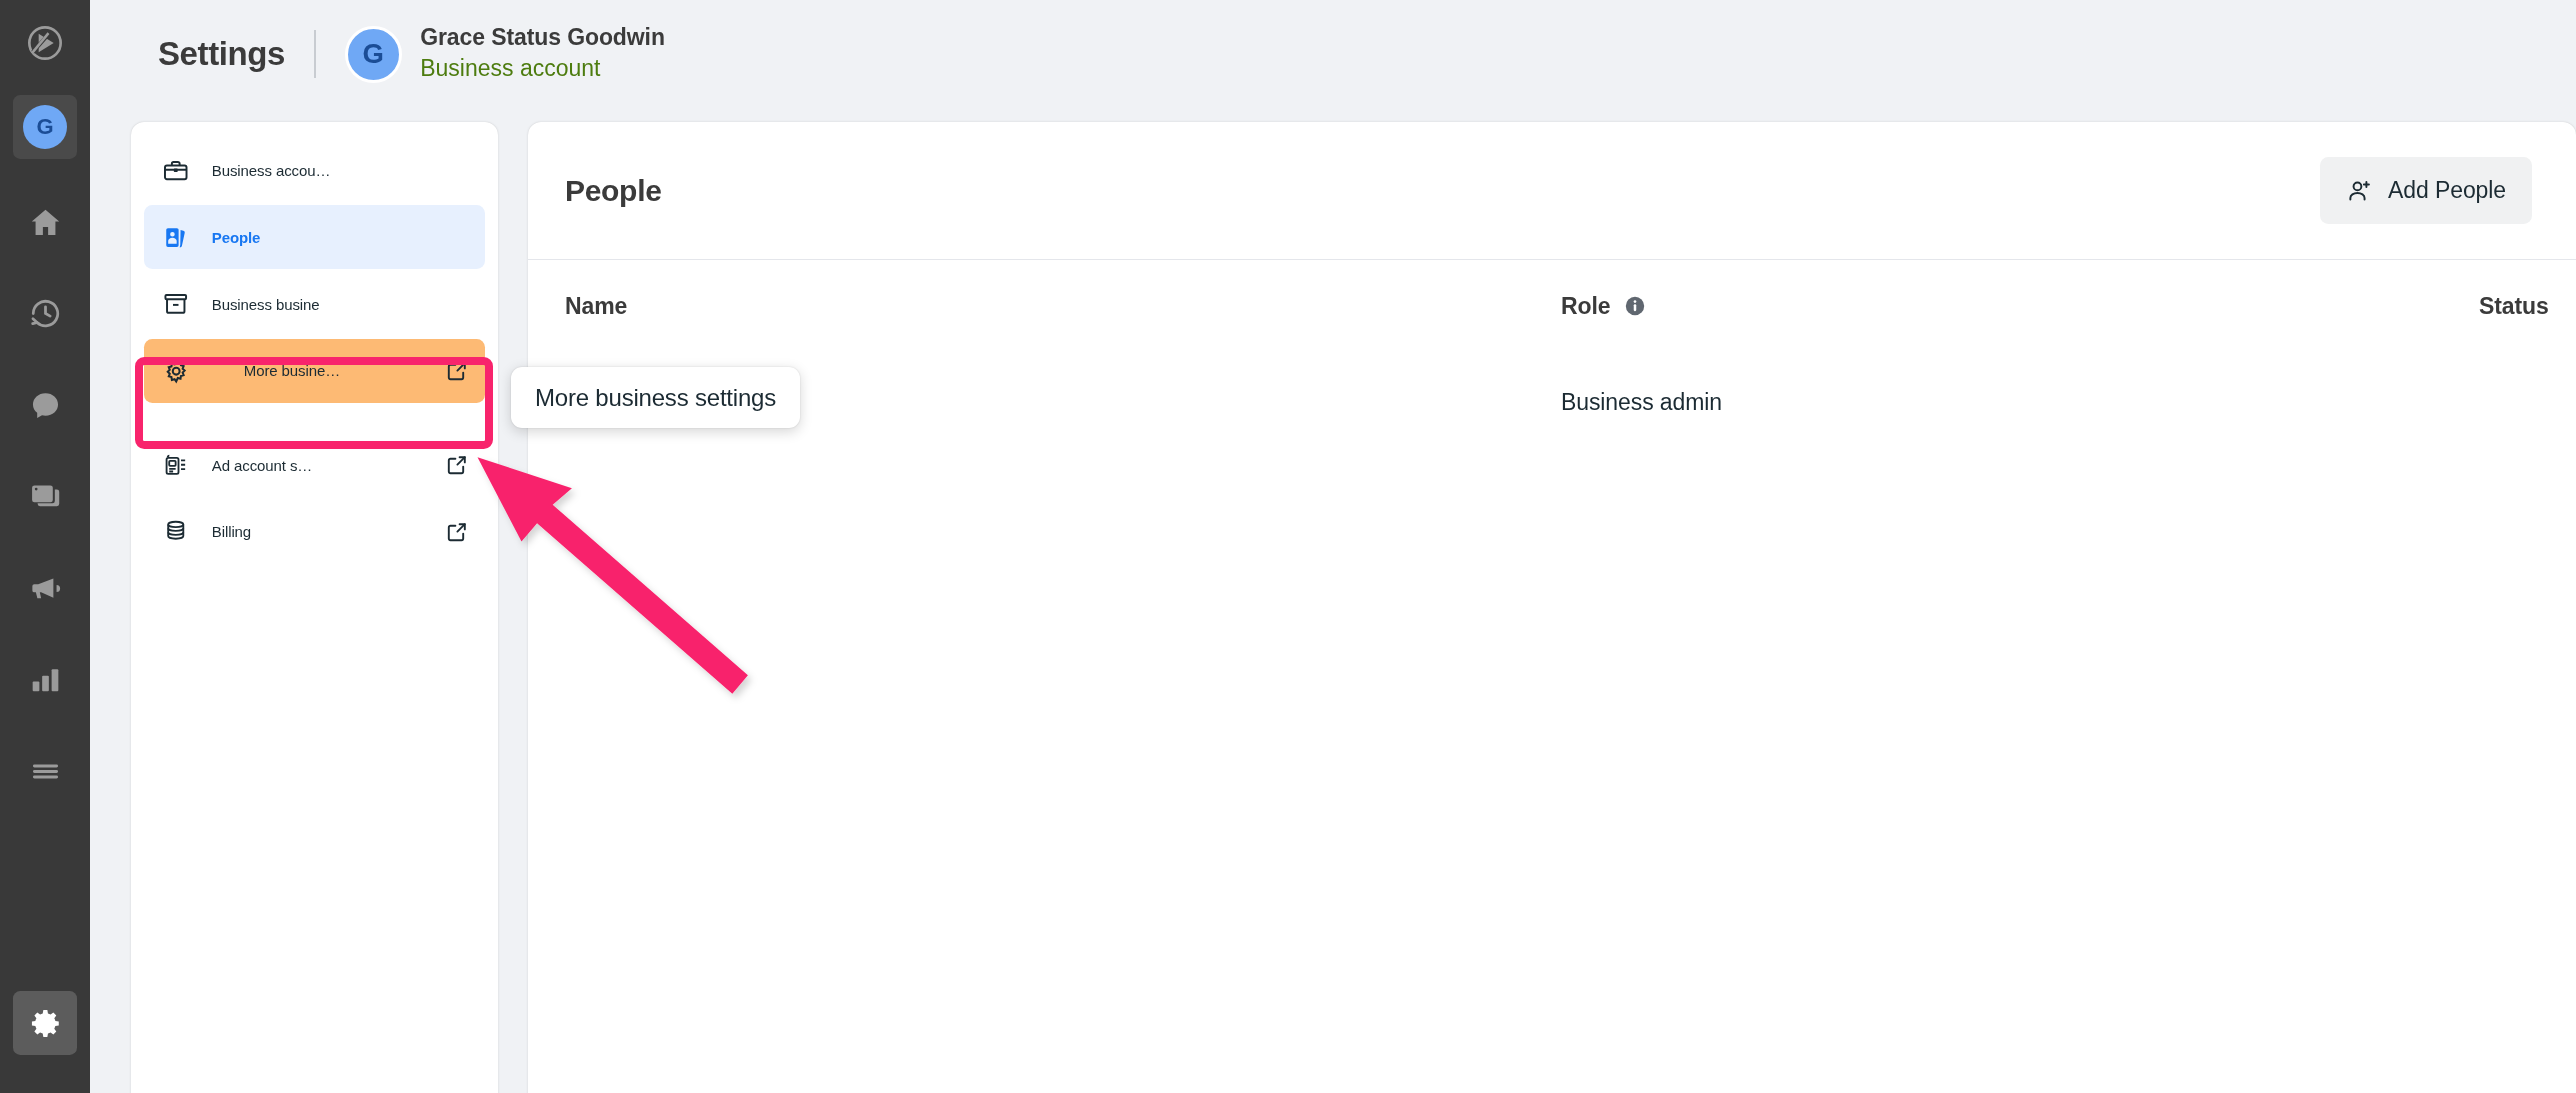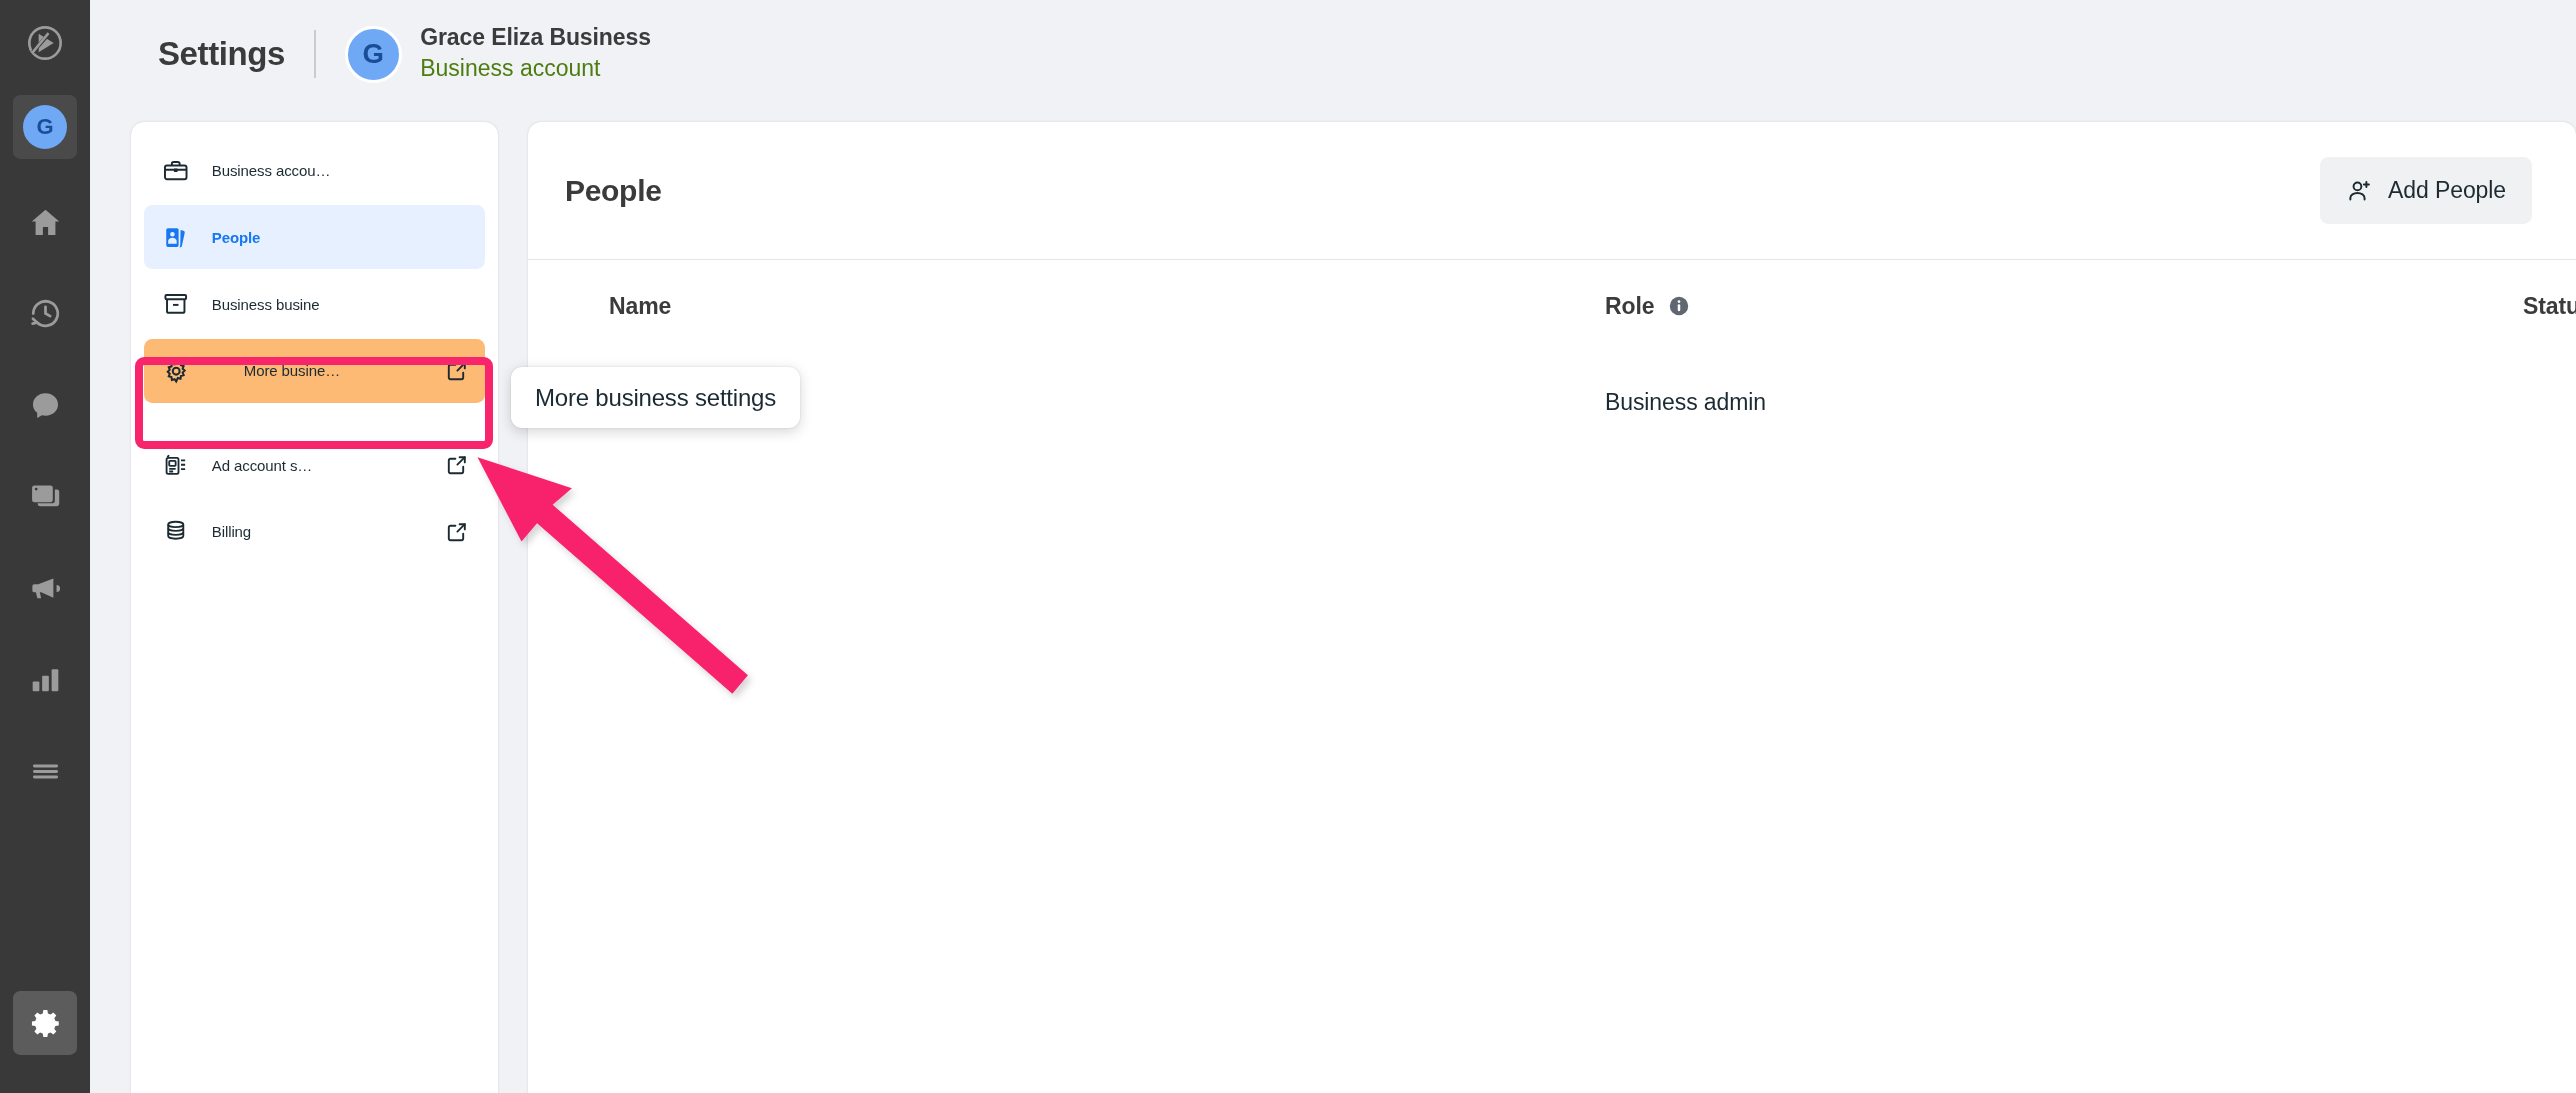--- a/index.html
+++ b/index.html
@@ -203,21 +203,21 @@
     align-items: center;
     letter-spacing: -0.1px;
   }
   .td {
     font-size: 23px;
     color: #1c2b33;
     display: flex;
     align-items: center;
     letter-spacing: -0.1px;
   }
-  .col-name { width: 996px; flex: none; margin-left: 44px; }
+  .col-name { width: 996px; flex: none; }
   .col-role { width: 918px; flex: none; }
   .col-status { flex: 1 1 auto; text-align: right; justify-content: flex-end; padding-right: 9.2px; }
   #role-info-icon { margin-left: 13px; display: flex; }
   #tbl-row-1 { height: 101px; }
   #row-avatar {
     width: 51px; height: 51px; border-radius: 50%;
     background: #e4e6eb;
     flex: none;
     margin-right: 16.5px;
   }
@@ -340,21 +340,21 @@
     </svg>
   </div>
 </div>
 
 <div id="top-header">
   <div id="settings-title">Settings</div>
   <div id="header-divider"></div>
   <div id="account-block">
     <div id="account-avatar">G</div>
     <div id="account-text">
-      <div id="account-name">Grace Eliza Business</div>
+      <div id="account-name">Grace Status Goodwin</div>
       <div id="account-subtitle">Business account</div>
     </div>
   </div>
 </div>
 
 <div id="settings-nav">
 
   <div class="nav-item">
     <span class="nav-icon">
       <svg width="27.5" height="27.5" viewBox="0 0 24 24" fill="none" stroke="currentColor" stroke-width="1.7">

